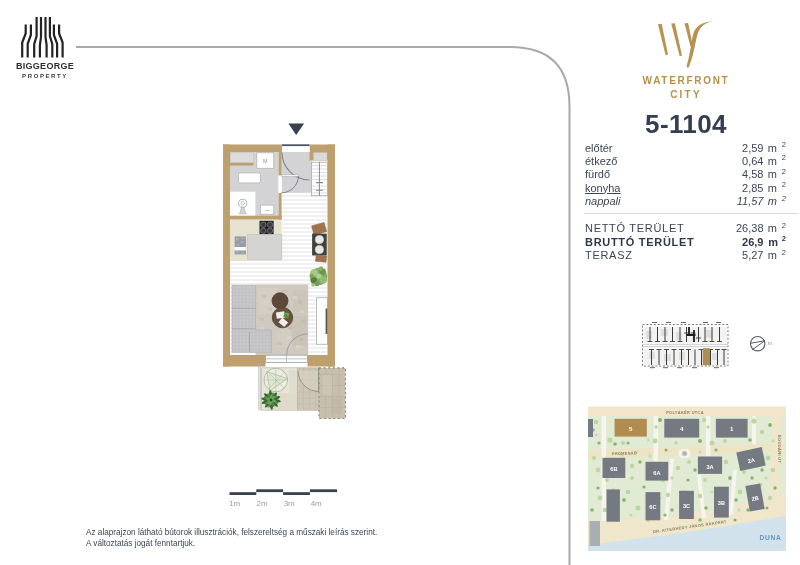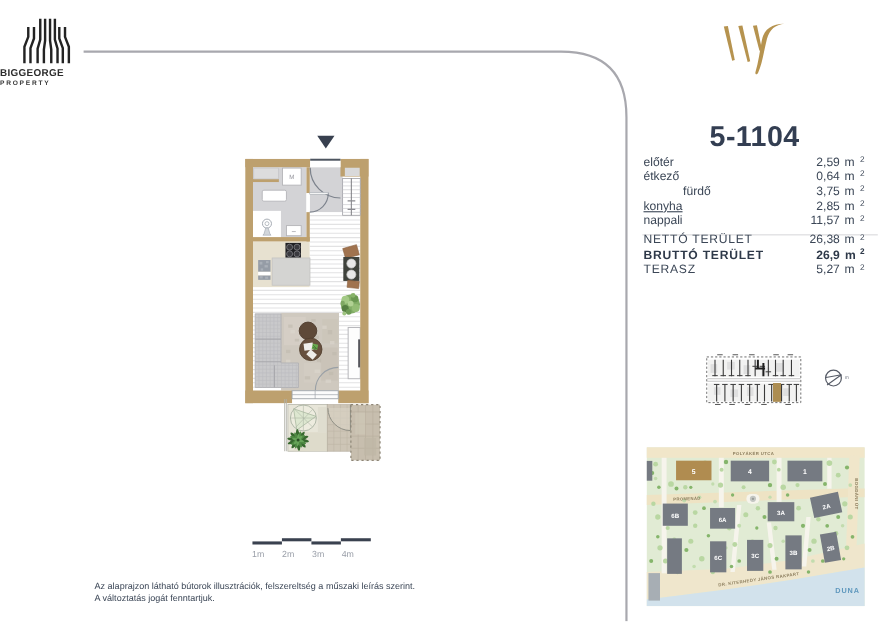--- a/index.html
+++ b/index.html
@@ -5,41 +5,43 @@
 <style>
   html,body{margin:0;padding:0;}
   body{width:800px;height:565px;position:relative;background:#ffffff;overflow:hidden;
        font-family:"Liberation Sans", sans-serif;}
   .abs{position:absolute;}
   .nav{color:#3b4656;}
 </style>
 </head>
 <body>
 
-<div class="abs" style="left:0px;top:62px;width:90px;">
+<div class="abs" style="left:0px;top:62px;width:90px;text-align:center;">
   <div style="font-size:9px;font-weight:bold;letter-spacing:0.3px;color:#2d2d2d;line-height:9px;">BIGGEORGE</div>
   <div style="font-size:6px;font-weight:bold;letter-spacing:1.6px;color:#3a3a3a;line-height:8px;margin-top:0.5px;">PROPERTY</div>
 </div>
 
 <div class="abs" style="left:586px;top:75px;width:200px;text-align:center;">
+  <div style="font-size:10px;font-weight:bold;letter-spacing:1.7px;color:#b5914f;line-height:11px;">WATERFRONT</div>
+  <div style="font-size:10px;font-weight:bold;letter-spacing:2.2px;color:#b5914f;line-height:11px;margin-top:3px;">CITY</div>
 </div>
 
 <div class="abs" style="left:586px;top:109px;width:200px;text-align:center;font-size:26px;font-weight:bold;letter-spacing:0.4px;color:#333e52;">5-1104</div>
 
 <div class="abs nav" style="left:585px;top:141.5px;width:201px;font-size:11px;">
   <div style="position:relative;height:13.4px;"><span>előtér</span><span style="position:absolute;right:22.5px;margin-left:42px;">2,59</span><span style="position:absolute;right:9px;">m</span><span style="position:absolute;right:0px;top:-1.5px;font-size:7.5px;">2</span></div>
   <div style="position:relative;height:13.4px;"><span>étkező</span><span style="position:absolute;right:22.5px;margin-left:27px;">0,64</span><span style="position:absolute;right:9px;">m</span><span style="position:absolute;right:0px;top:-1.5px;font-size:7.5px;">2</span></div>
-  <div style="position:relative;height:13.4px;margin-left:36px;"><span>fürdő</span><span style="position:absolute;right:22.5px;">3,75</span><span style="position:absolute;right:9px;">m</span><span style="position:absolute;right:0px;top:-1.5px;font-size:7.5px;">2</span></div>
+  <div style="position:relative;height:13.4px;"><span>fürdő</span><span style="position:absolute;right:22.5px;">4,58</span><span style="position:absolute;right:9px;">m</span><span style="position:absolute;right:0px;top:-1.5px;font-size:7.5px;">2</span></div>
   <div style="position:relative;height:13.4px;text-decoration:underline;"><span>konyha</span><span style="position:absolute;right:22.5px;">2,85</span><span style="position:absolute;right:9px;">m</span><span style="position:absolute;right:0px;top:-1.5px;font-size:7.5px;">2</span></div>
-  <div style="position:relative;height:13.4px;"><span>nappali</span><span style="position:absolute;right:22.5px;">11,57</span><span style="position:absolute;right:9px;">m</span><span style="position:absolute;right:0px;top:-1.5px;font-size:7.5px;">2</span></div>
+  <div style="position:relative;height:13.4px;font-style:italic;"><span>nappali</span><span style="position:absolute;right:22.5px;">11,57</span><span style="position:absolute;right:9px;">m</span><span style="position:absolute;right:0px;top:-1.5px;font-size:7.5px;">2</span></div>
 </div>
 
 <div class="abs" style="left:584px;top:212.6px;width:214px;height:1px;background:#d9d9dc;"></div>
 
-<div class="abs nav" style="left:585px;top:212px;width:201px;font-size:11px;">
+<div class="abs nav" style="left:585px;top:222px;width:201px;font-size:11px;">
   <div style="position:relative;height:13.6px;letter-spacing:0.7px;"><span>NETTÓ TERÜLET</span><span style="position:absolute;right:22.5px;letter-spacing:0;">26,38</span><span style="position:absolute;right:9px;letter-spacing:0;">m</span><span style="position:absolute;right:0px;top:-1.5px;font-size:7.5px;letter-spacing:0;">2</span></div>
   <div style="position:relative;height:13.6px;letter-spacing:0.7px;font-weight:bold;color:#2e3949;"><span>BRUTTÓ TERÜLET</span><span style="position:absolute;right:22.5px;letter-spacing:0;">26,9</span><span style="position:absolute;right:8px;letter-spacing:0;">m</span><span style="position:absolute;right:0px;top:-1.5px;font-size:7.5px;letter-spacing:0;">2</span></div>
   <div style="position:relative;height:13.6px;letter-spacing:0.7px;"><span>TERASZ</span><span style="position:absolute;right:22.5px;letter-spacing:0;">5,27</span><span style="position:absolute;right:9px;letter-spacing:0;">m</span><span style="position:absolute;right:0px;top:-1.5px;font-size:7.5px;letter-spacing:0;">2</span></div>
 </div>
 
 <div class="abs nav" style="left:86px;top:528px;width:400px;text-align:left;font-size:8.2px;line-height:10.8px;">
   Az alaprajzon látható bútorok illusztrációk, felszereltség a műszaki leírás szerint.<br>
   A változtatás jogát fenntartjuk.
 </div>
 

